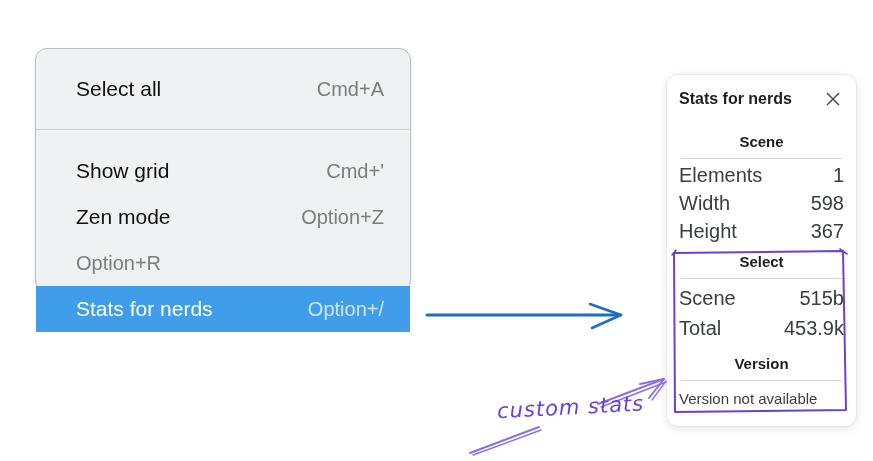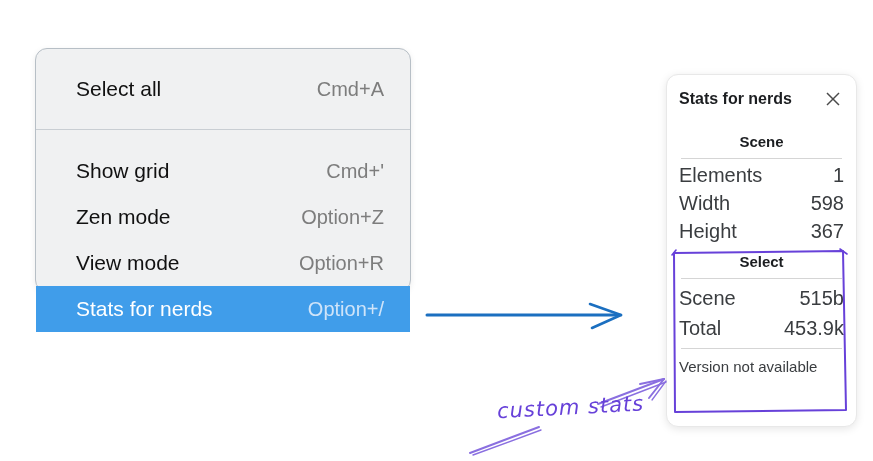--- a/index.html
+++ b/index.html
@@ -75,21 +75,20 @@
   <hr class="menu-divider">
   <div class="menu-row">
     <span>Show grid</span>
     <span class="shortcut">Cmd+'</span>
   </div>
   <div class="menu-row">
     <span>Zen mode</span>
     <span class="shortcut">Option+Z</span>
   </div>
   <div class="menu-row">
-    <span>View mode</span>
     <span class="shortcut">Option+R</span>
   </div>
   <div class="menu-row selected">
     <span>Stats for nerds</span>
     <span class="shortcut">Option+/</span>
   </div>
 </div>
 
 <div class="stats-panel">
   <div class="stats-title-row">
@@ -123,20 +122,21 @@
     <div class="stat-row tall">
       <span>Scene</span>
       <span>515b</span>
     </div>
     <div class="stat-row tall">
       <span>Total</span>
       <span>453.9k</span>
     </div>
   </div>
 
+  <div class="section-heading h-version">Version</div>
   <hr class="stat-divider">
   <div class="note-row">Version not available</div>
 </div>
 
 <svg class="overlay">
 
   <g fill="none" stroke-linecap="round">
     <path d="M427 315 L618 315" stroke-width="3" stroke="#1b6fc0"></path>
     <path d="M621 315 L590 304" stroke-width="2.6" stroke="#1b6fc0"></path>
     <path d="M621 315 L592 328" stroke-width="2.6" stroke="#1b6fc0"></path>

